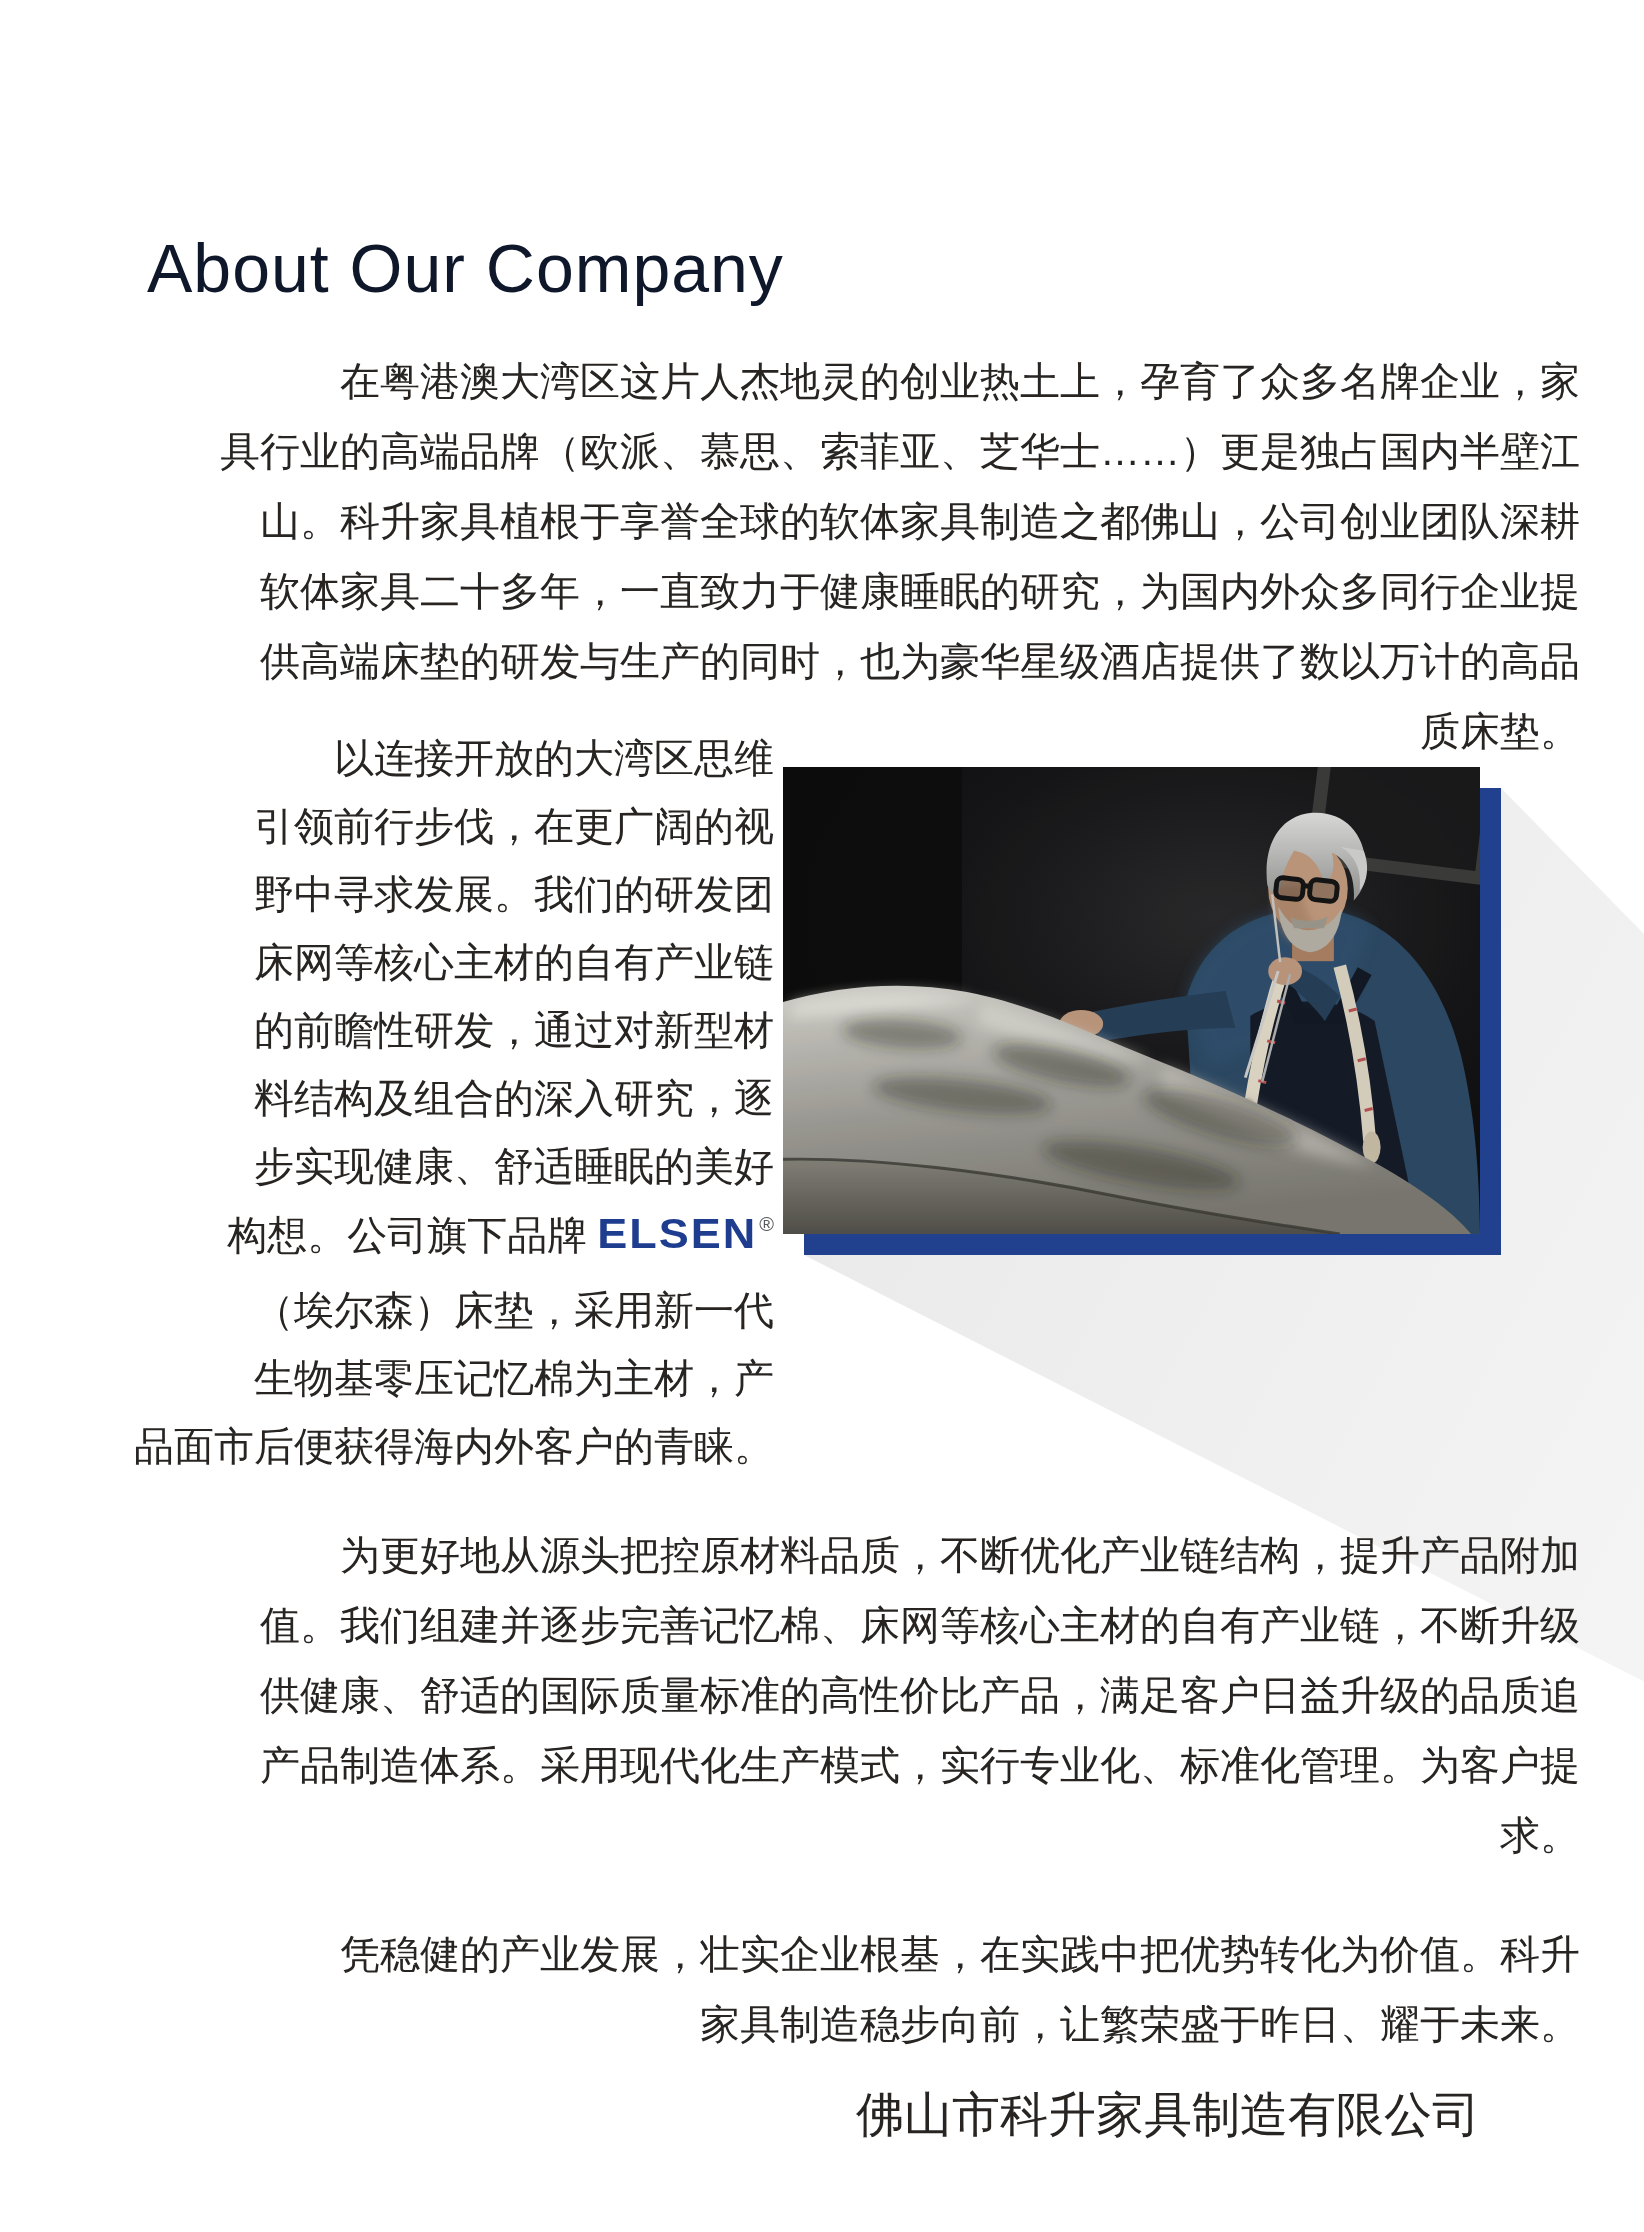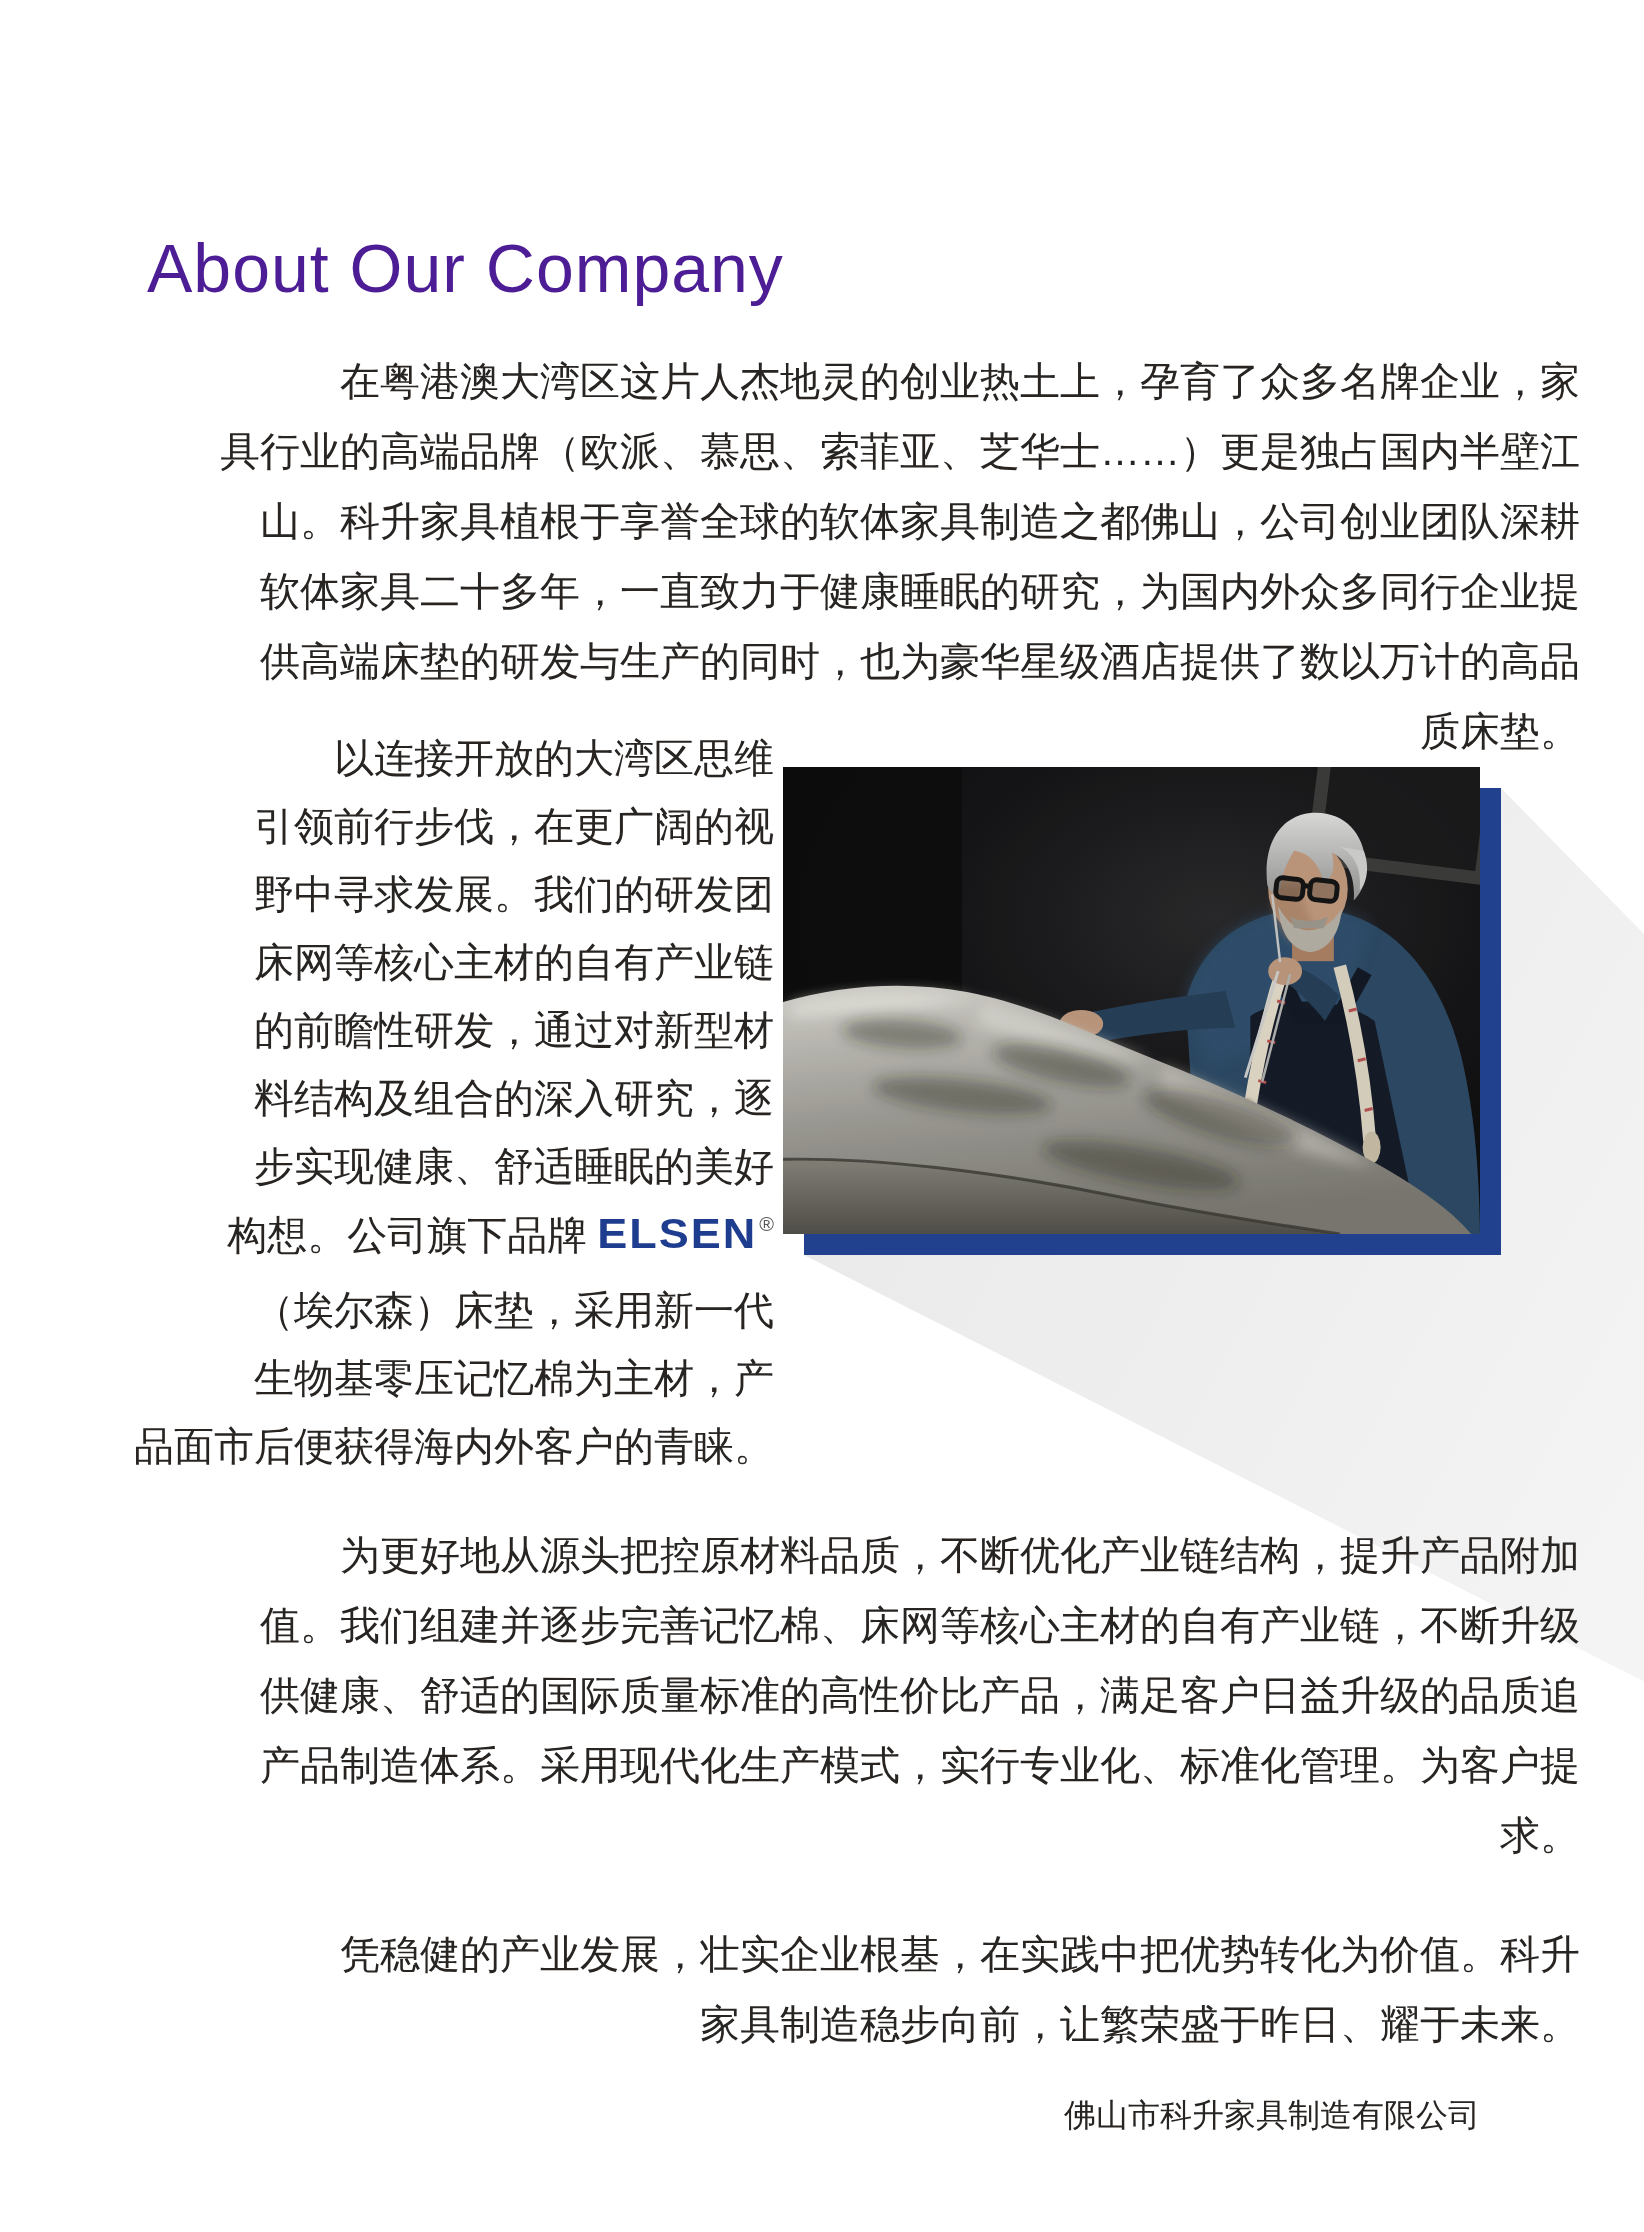--- a/index.html
+++ b/index.html
@@ -14,38 +14,38 @@
     background:linear-gradient(118deg,#d9d9d9 8%,#ebebeb 55%,#f6f6f6 96%);
     clip-path:polygon(1501px 788px,1645px 935px,1645px 1682px,804px 1255px,1501px 1255px);
   }
   .blue-box{
     left:804px;top:788px;width:697px;height:467px;background:#21418f;z-index:2;
   }
   .photo{
     left:783px;top:767px;width:697px;height:467px;z-index:3;display:block;
   }
   .page-title{
-    left:147px;top:229px;font-size:68px;line-height:78px;color:#4c1d95;
+    left:147px;top:229px;font-size:68px;line-height:78px;color:#0f172a;
     letter-spacing:1px;z-index:5;white-space:pre;
   }
   .para{z-index:5;font-size:40px;color:#272422;text-align:right;}
   .para .line{white-space:pre;}
   .p1{left:107px;top:346px;width:1473px;line-height:70px;}
   .col2{left:107px;top:724px;width:667px;line-height:68px;}
   .p3{left:107px;top:1520px;width:1473px;line-height:70px;}
   .p4{left:107px;top:1919px;width:1473px;line-height:70px;}
   .indent{text-indent:139px;}
   .indent2{text-indent:121px;}
   .elsen{
     display:inline-block;font-weight:bold;color:#1e3d8f;font-size:45px;
     letter-spacing:2px;transform:scaleY(.95);margin:0 2px 0 10px;
   }
   .reg{font-size:20px;color:#58595b;position:relative;top:-18px;}
   .footer{
-    left:107px;top:2088px;width:1373px;font-size:32px;line-height:54px;
+    left:107px;top:2088px;width:1373px;font-size:48px;line-height:54px;
     text-align:right;z-index:5;white-space:pre;
   }
 </style>
 </head>
 <body>
 
 <div class="abs diag-shadow"></div>
 
 <div class="abs blue-box"></div>
 

